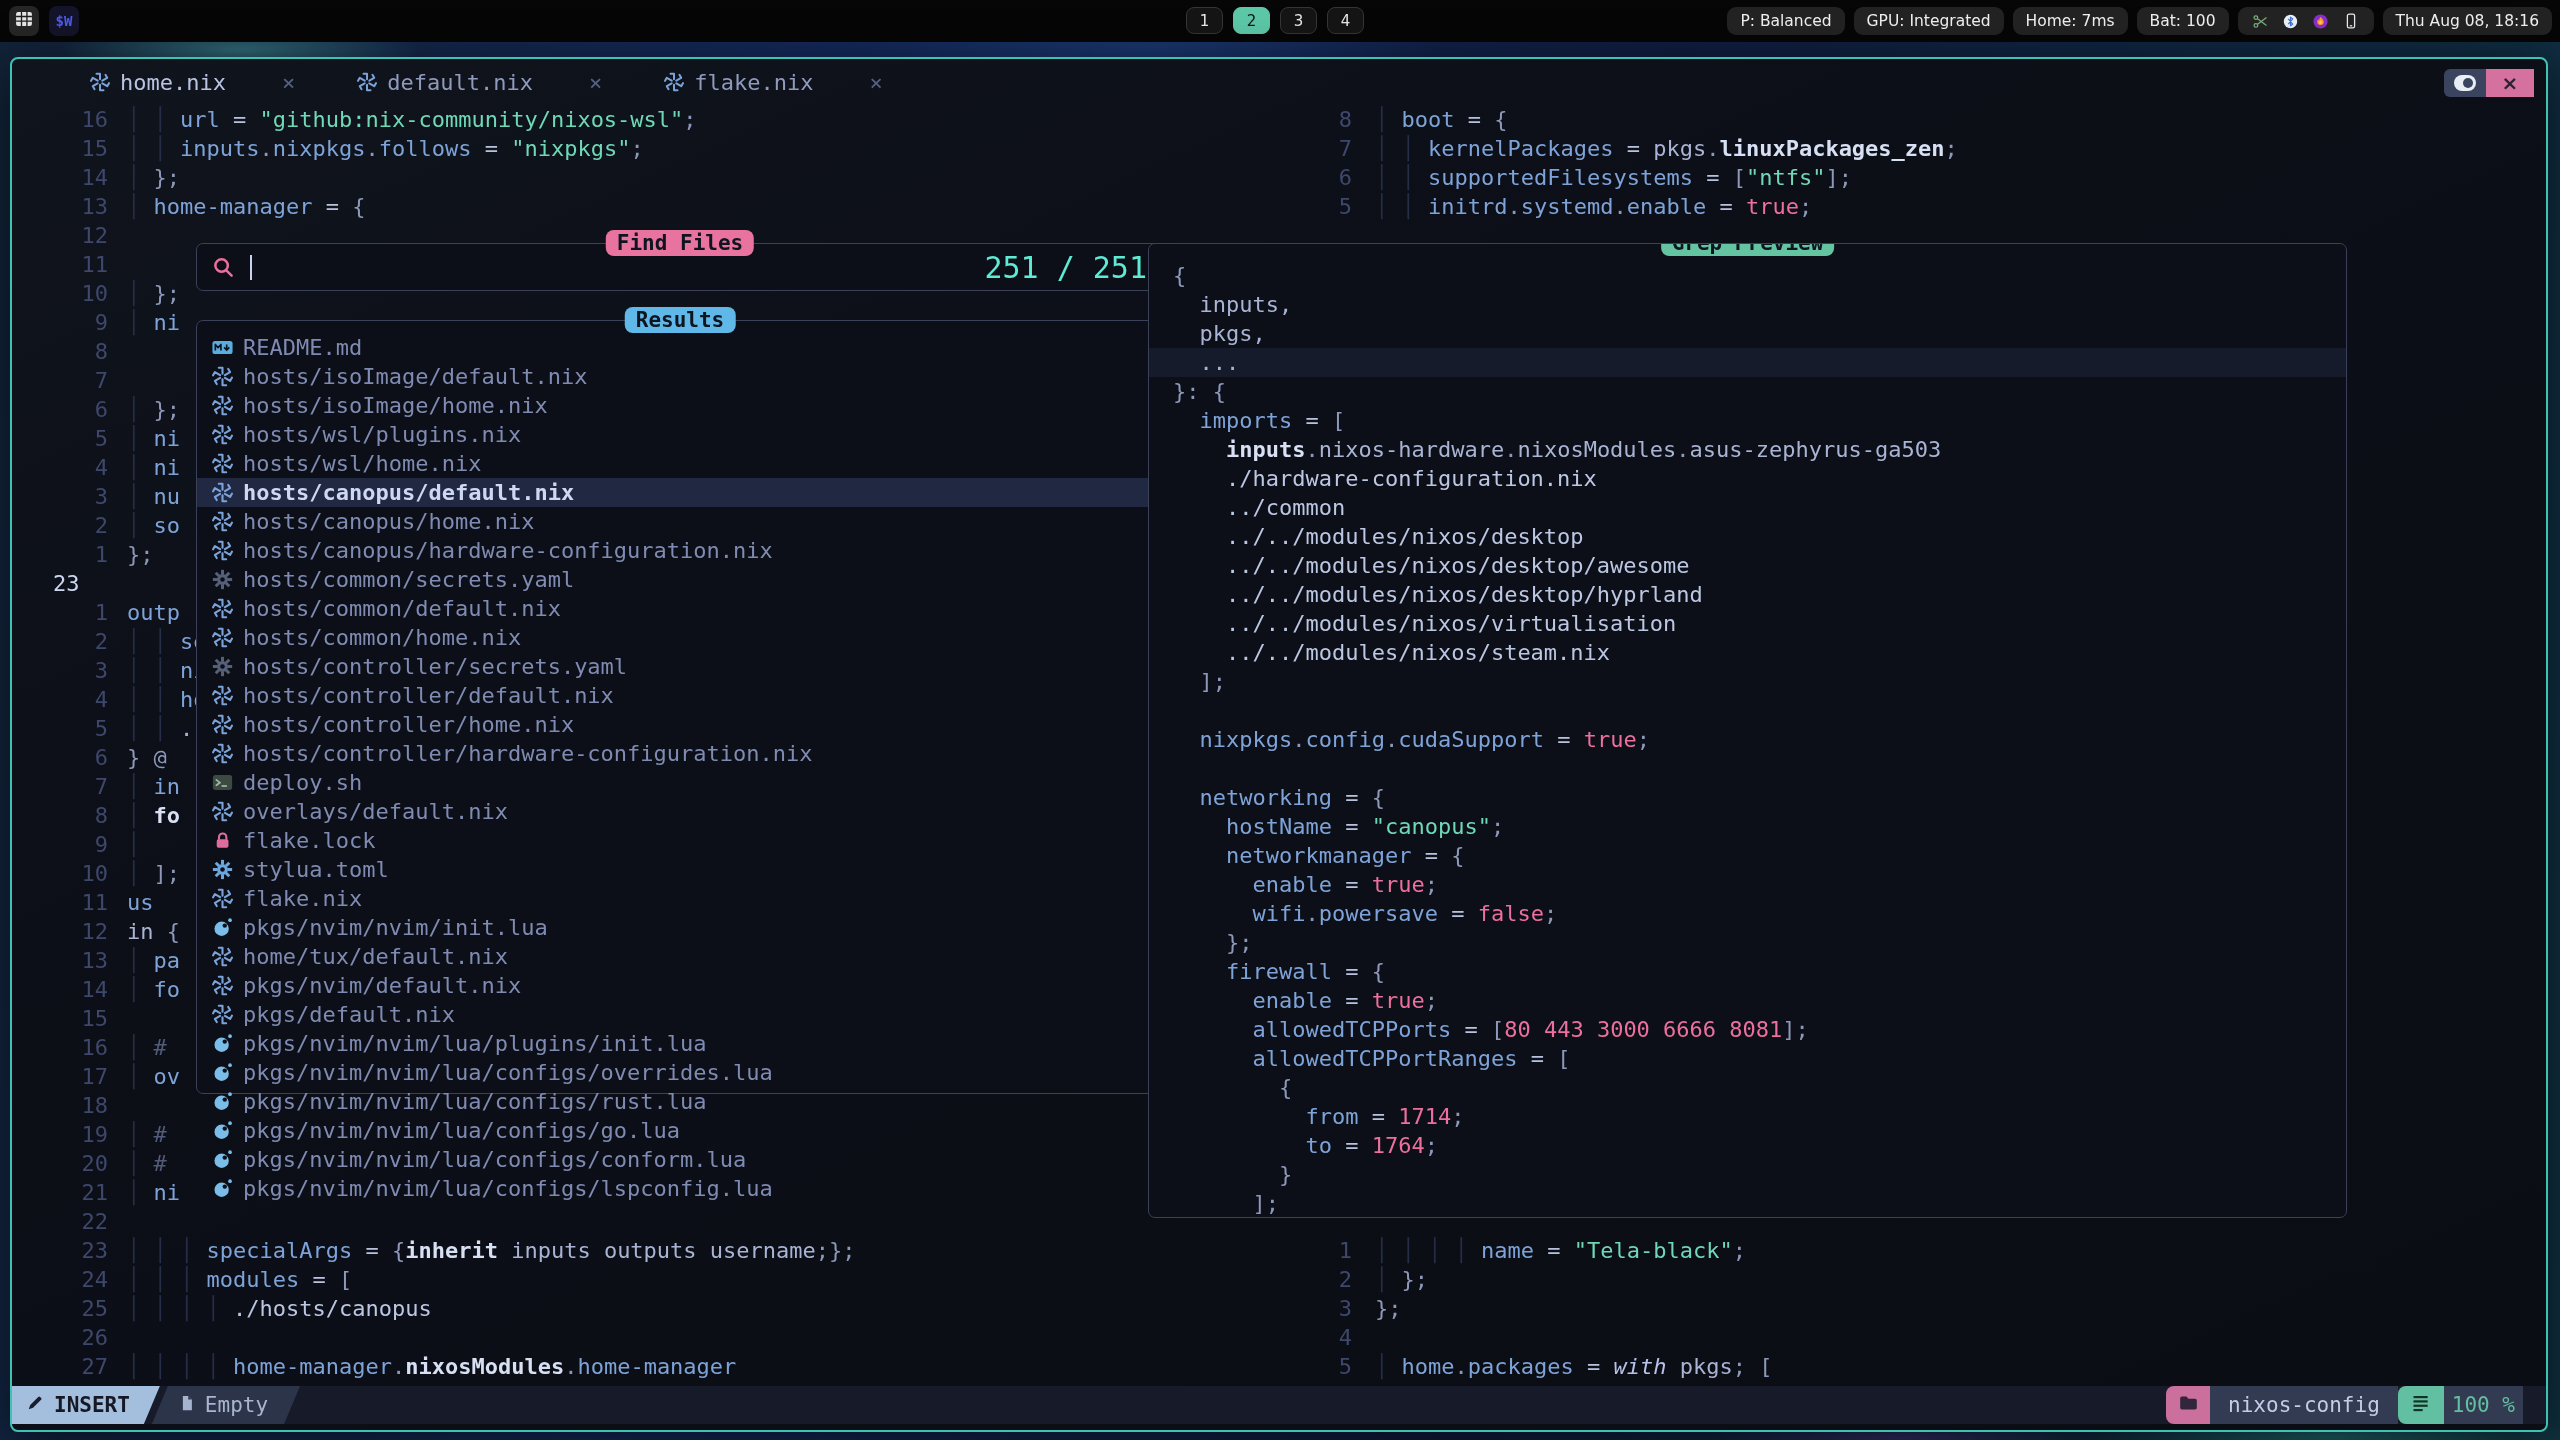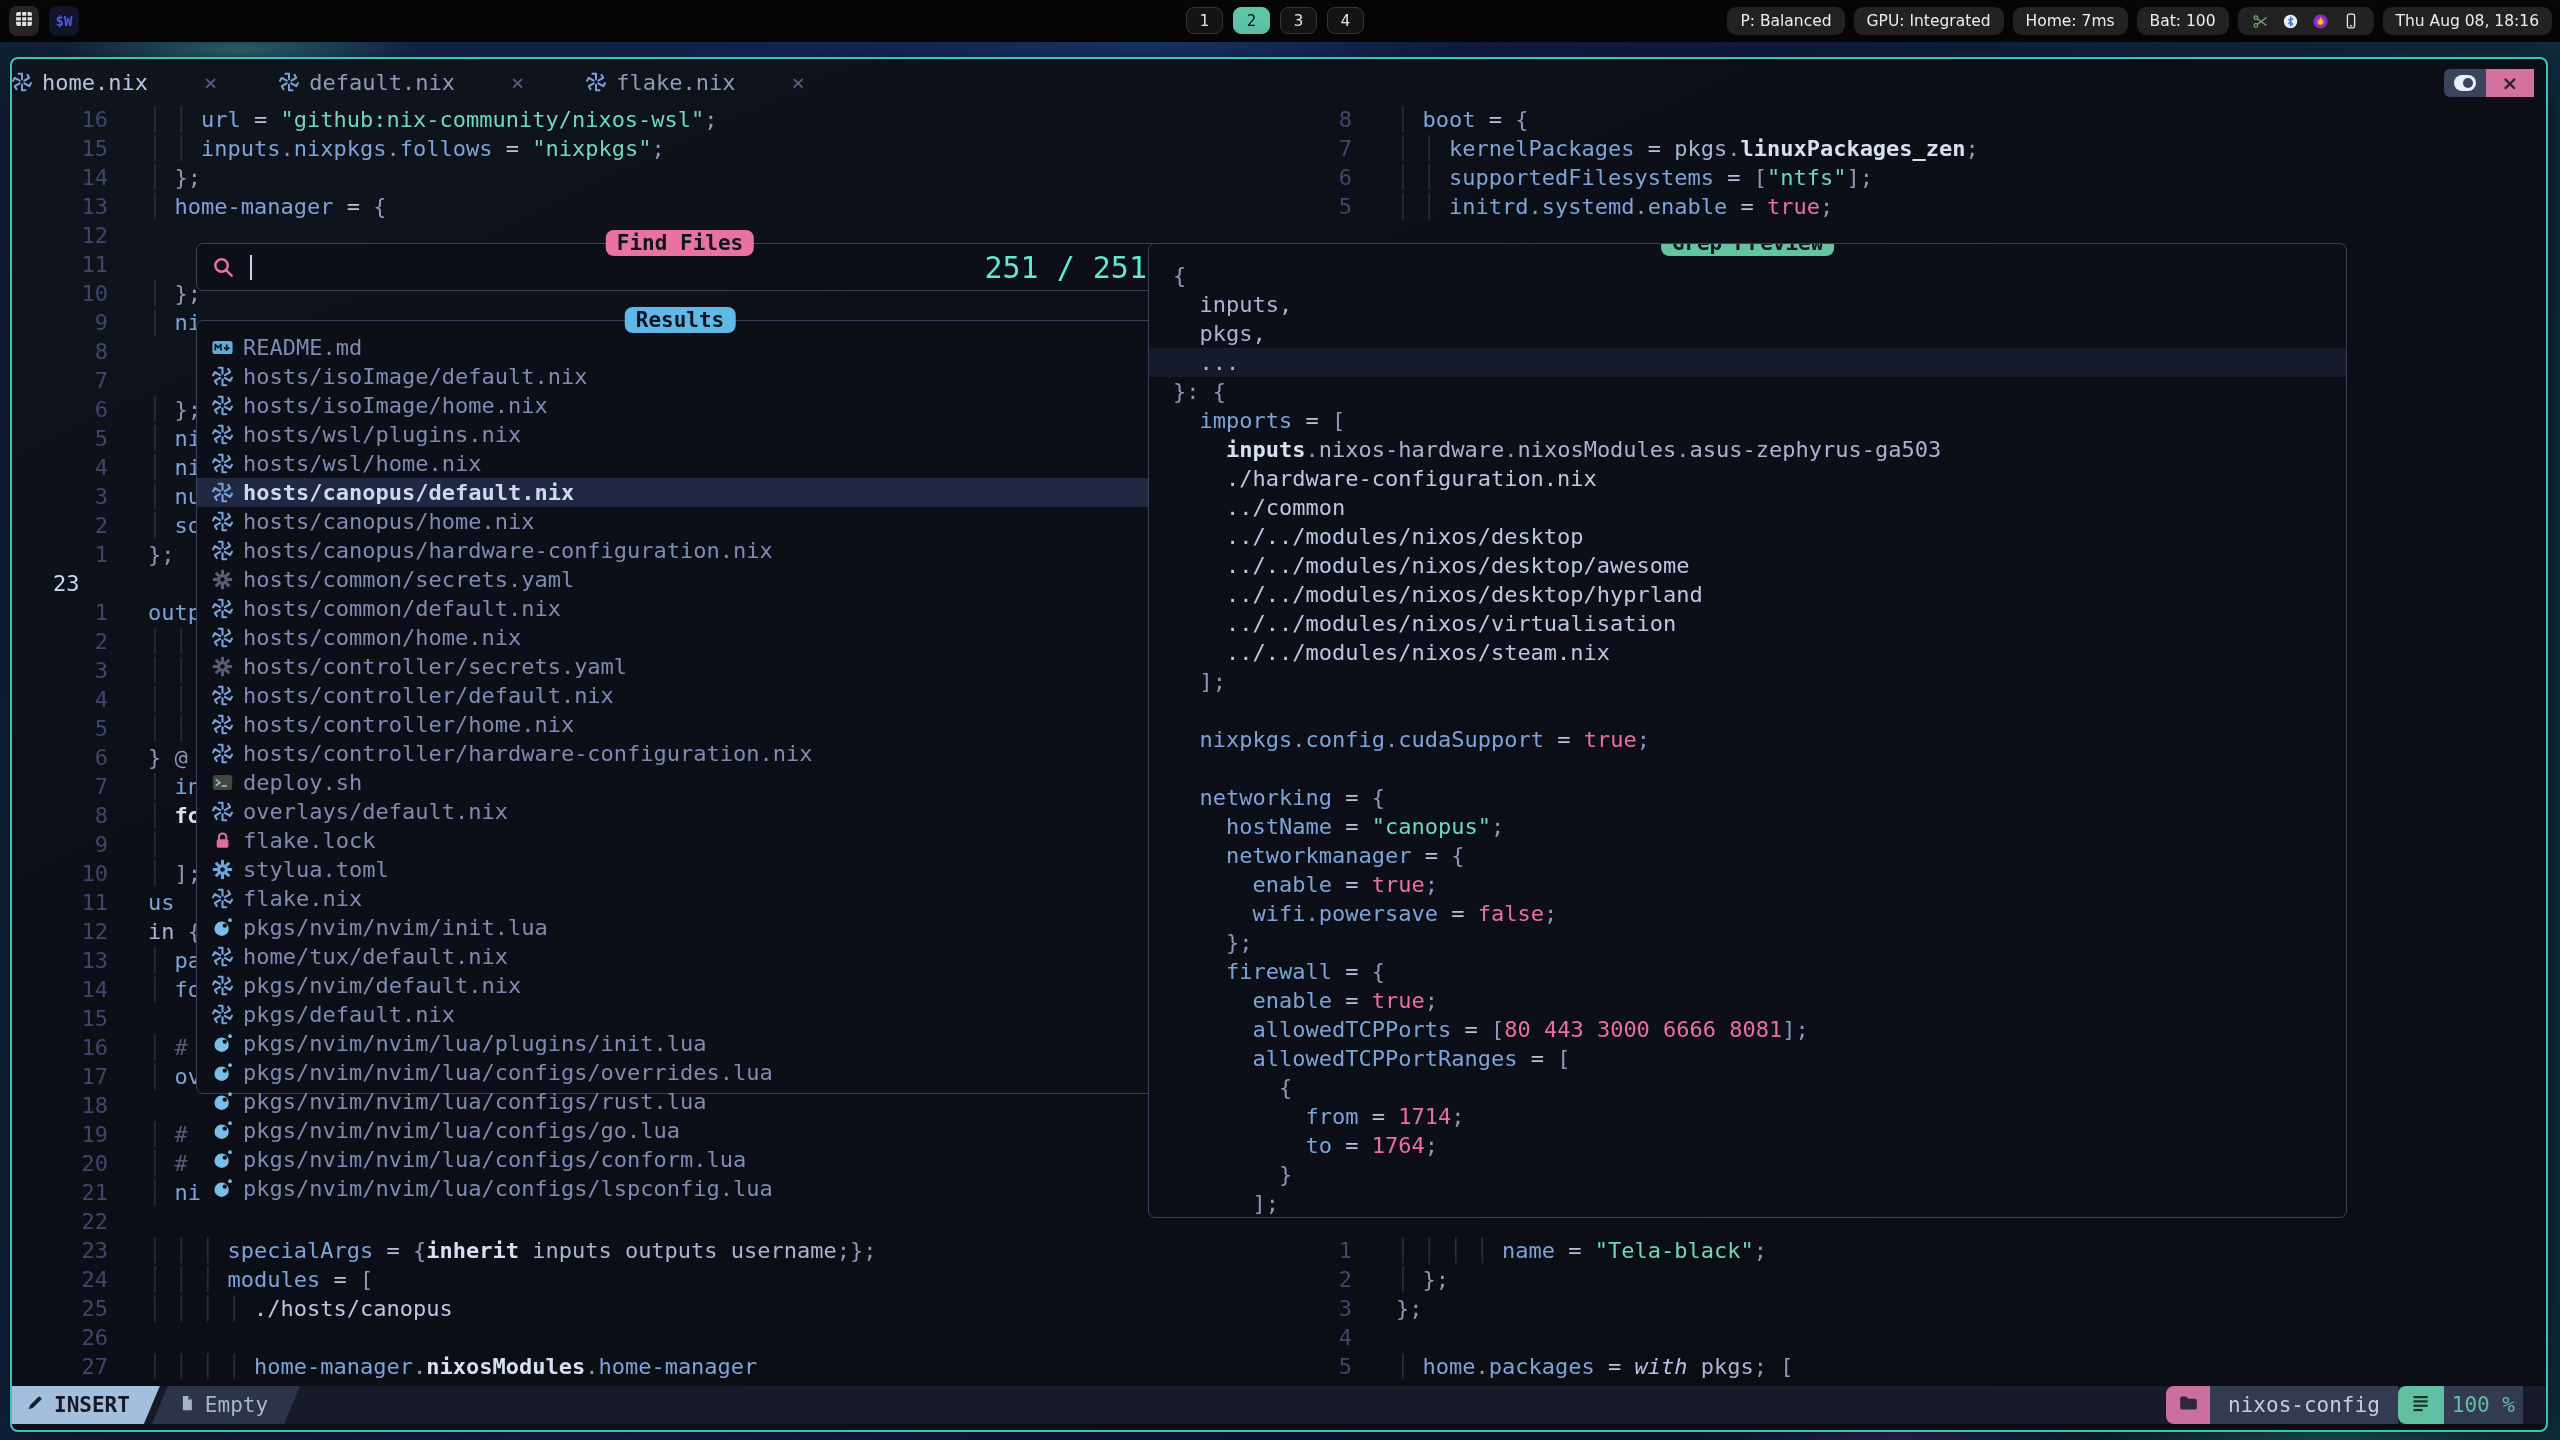--- a/index.html
+++ b/index.html
@@ -36,38 +36,38 @@
   .pill.tray{gap:13px;padding:0 14px;}
   .pill.tray svg{display:block;}
 
   
   .window{position:absolute;left:10px;top:57px;width:2538px;height:1375px;
     border:2px solid var(--teal);border-radius:8px;overflow:hidden;
     background:linear-gradient(155deg,#10141d 0%,#0c0f17 35%,#0b0d14 100%);
     box-shadow:0 10px 50px rgba(0,0,0,.6);}
 
   
-  .tabbar{position:absolute;left:0;top:0;width:100%;height:46px;display:flex;align-items:center;}
+  .tabbar{position:absolute;left:0;top:0;width:100%;height:46px;display:flex;align-items:center;padding-left:78px;}
   .tab{display:flex;align-items:center;margin-right:62px;}
   .tab .tlabel{font-family:"DejaVu Sans Mono",monospace;font-size:22px;color:#8f9abc;margin-left:10px;}
   .tab.active .tlabel{color:#b9c4e2;}
   .tab .tclose{font-family:"DejaVu Sans Mono",monospace;font-size:22px;color:#566080;margin-left:56px;}
   .win-controls{position:absolute;top:10px;right:12px;display:flex;height:28px;}
   .toggle{width:42px;height:28px;background:#3a445e;border-radius:6px 0 0 6px;position:relative;}
   .knob{position:absolute;left:10px;top:6px;width:22px;height:16px;background:#e9edf5;border-radius:8px;}
   .knob::after{content:"";position:absolute;right:3px;top:3px;width:10px;height:10px;border-radius:50%;background:#3a445e;}
   .winclose{width:48px;height:28px;background:#d4719f;color:#2b2333;font-size:20px;font-weight:bold;
             display:flex;align-items:center;justify-content:center;}
 
   
   .pane{position:absolute;font-family:"DejaVu Sans Mono",monospace;font-size:22px;}
   .pane-left{left:0;top:46px;width:1235px;}
   .pane-right-top{left:1240px;top:46px;width:1290px;}
   .pane-right-bottom{left:1240px;top:1177px;width:1290px;}
-  .cl{height:29px;line-height:29px;display:flex;white-space:pre;gap:21px;}
+  .cl{height:29px;line-height:29px;display:flex;white-space:pre;}
   .cl .ln{flex:0 0 96px;text-align:right;color:var(--lnr);}
   .pane-right-top .cl .ln,.pane-right-bottom .cl .ln{flex:0 0 100px;}
   .cl.cur .ln{text-align:left;padding-left:41px;color:#cdd7f2;}
   .cl .code{margin-left:19px;white-space:pre;}
   .pane-right-top .cl .code,.pane-right-bottom .cl .code{margin-left:23px;}
   .t-f{color:var(--fg);} .t-i{color:var(--blue);} .t-s{color:var(--str);}
   .t-p{color:var(--punc);} .t-o{color:#b8c2dd;} .t-k{color:#d8e0f4;font-weight:bold;}
   .t-b{color:var(--pink);} .t-c{color:#525b7a;} .t-g{color:var(--guide);}
   .t-w{color:#bcc7e4;} .t-x{color:#b8c2e8;font-style:italic;}
 

